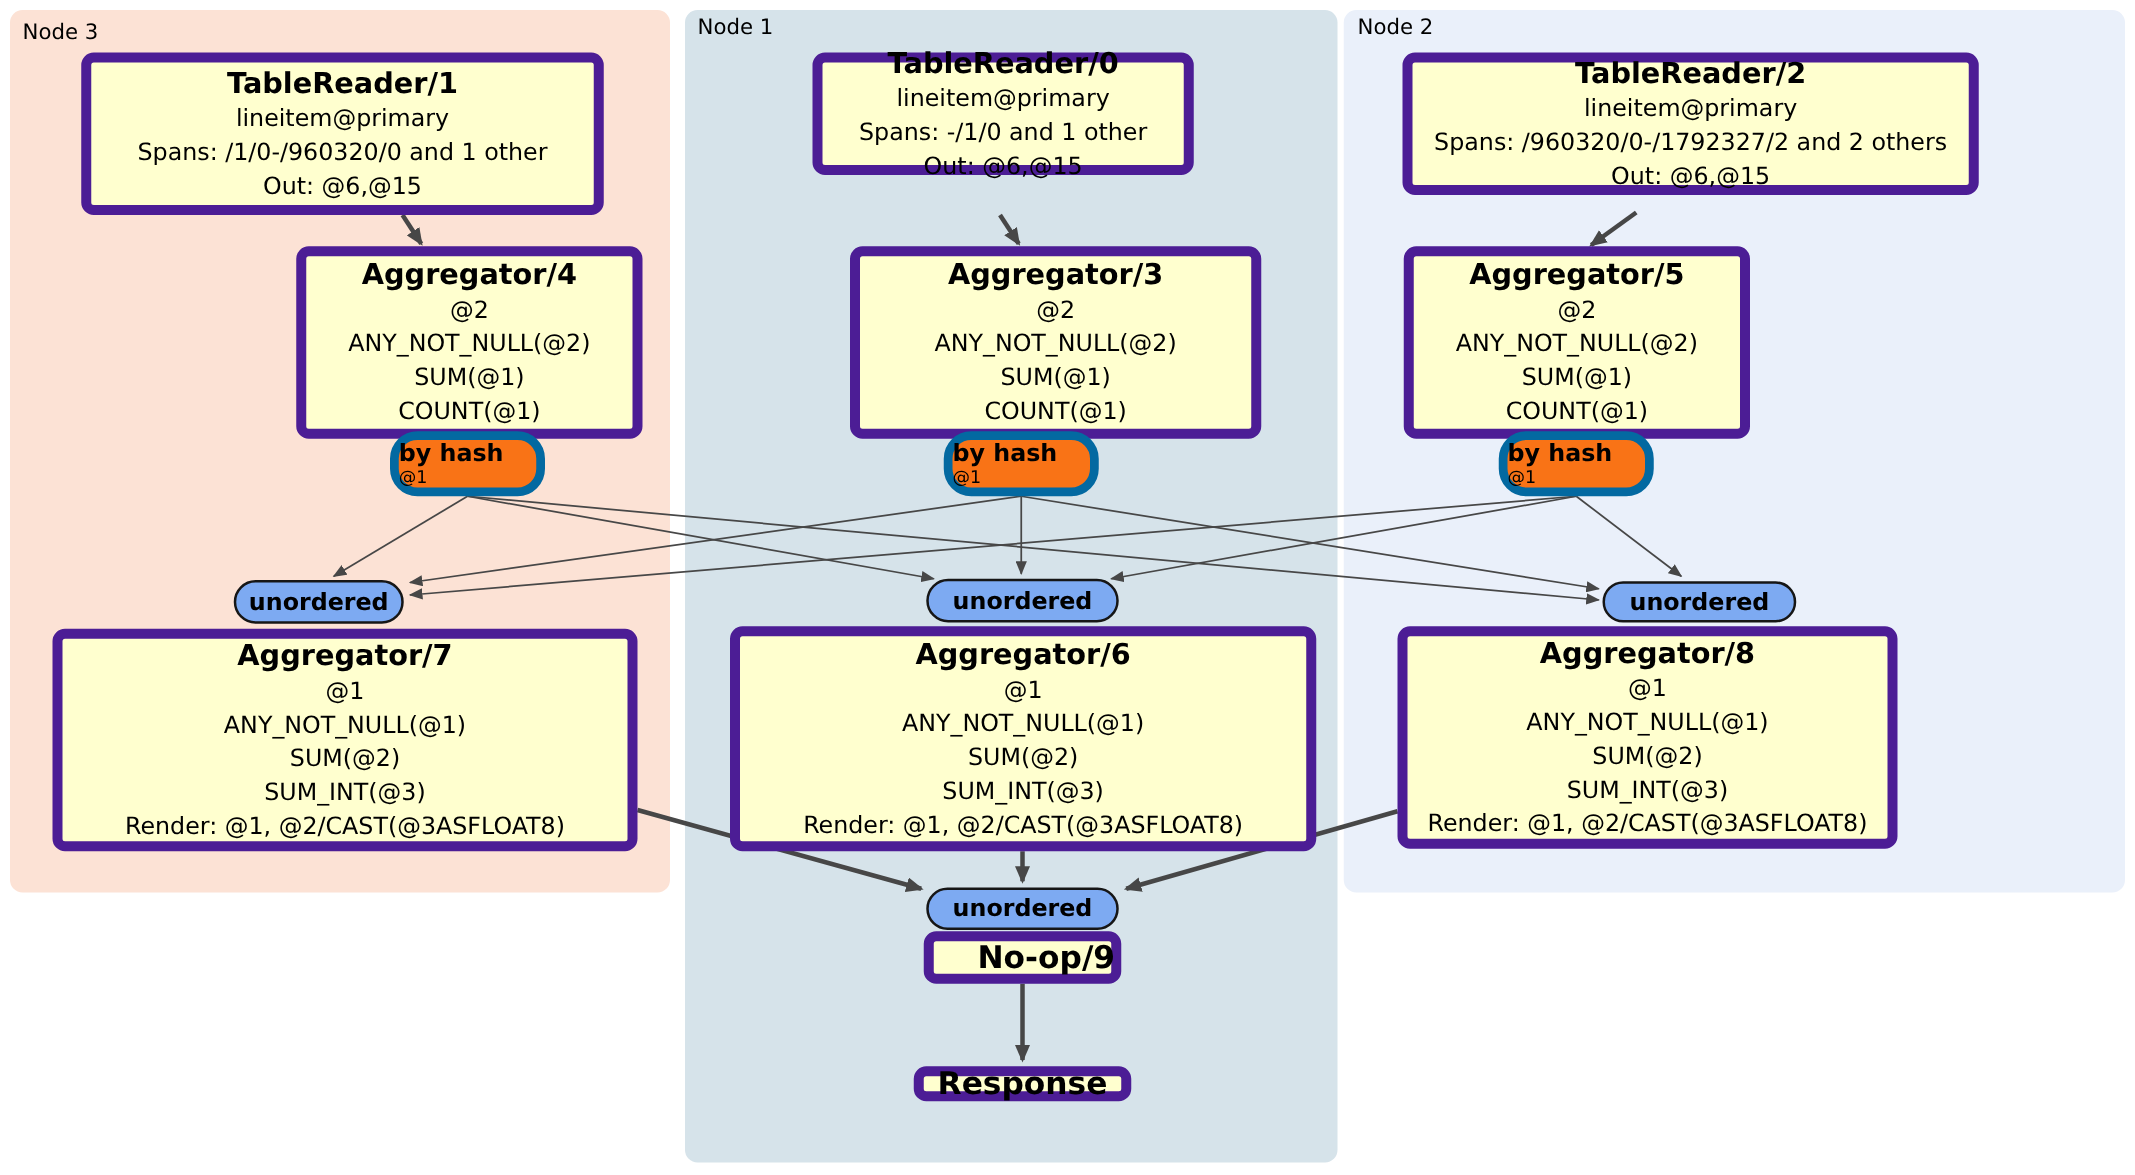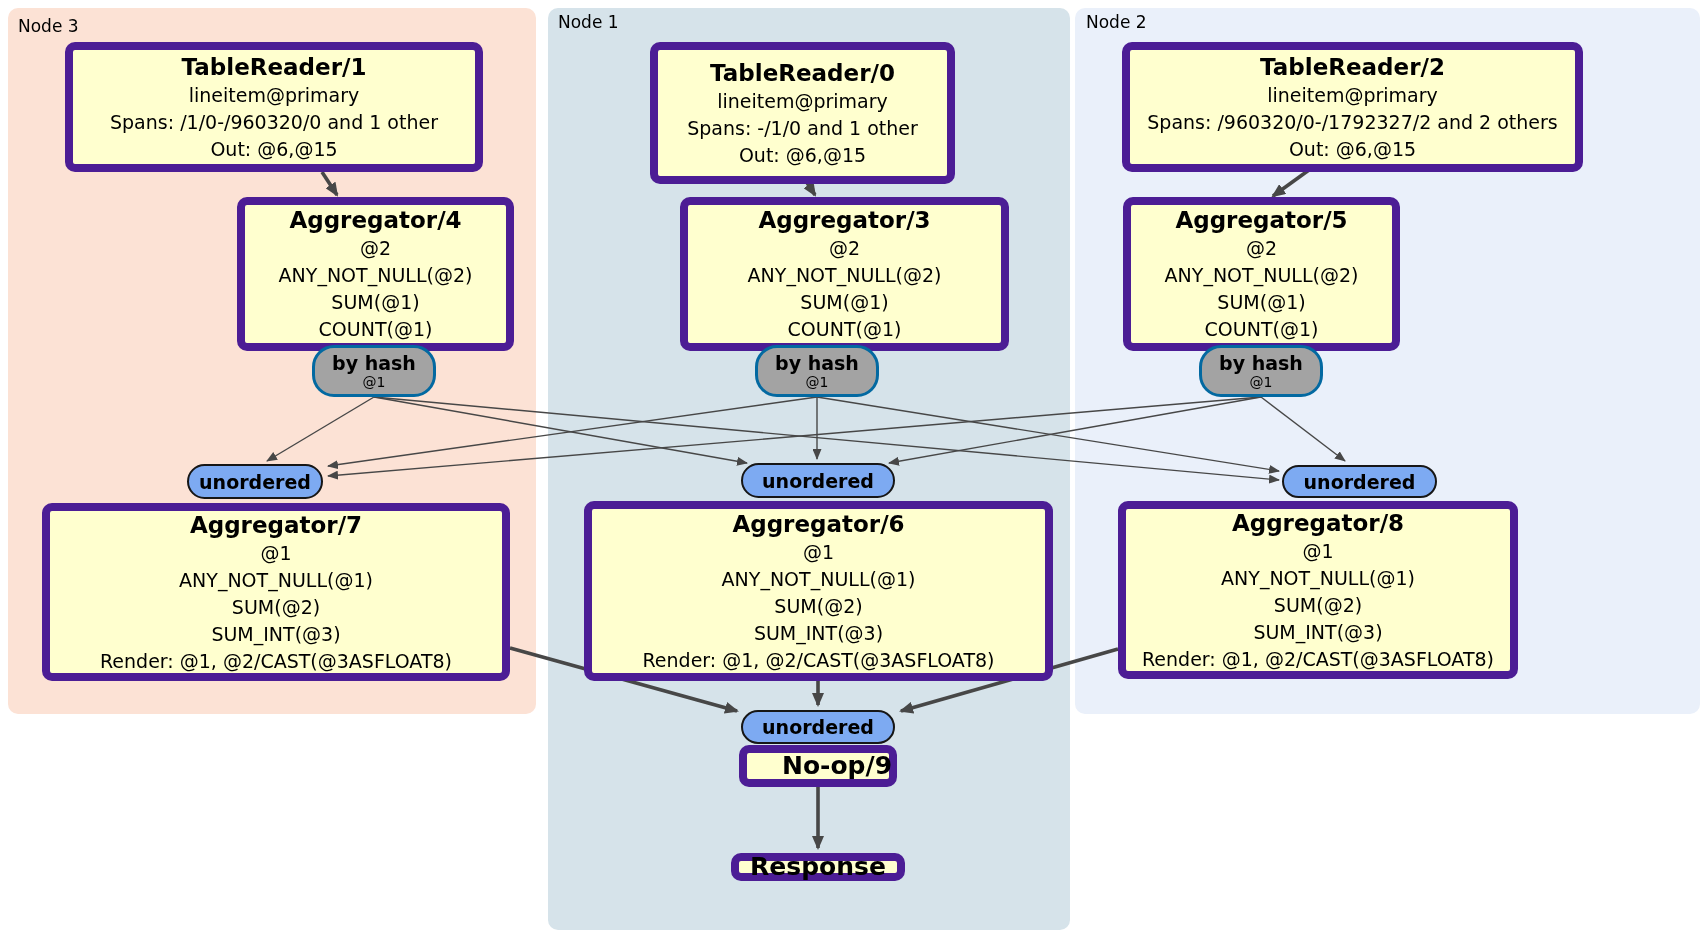--- a/index.html
+++ b/index.html
@@ -10,22 +10,22 @@
   .region-label{position:absolute;font-size:17px;line-height:20px;z-index:1;}
 
   .edge-layer{position:absolute;left:0;top:0;z-index:2;}
 
   .pbox{position:absolute;background:#ffffcf;border:8px solid #4c1d95;border-radius:10px;
         display:flex;flex-direction:column;align-items:center;justify-content:center;
         text-align:center;z-index:3;box-sizing:border-box;padding:2px 6px;}
   .pbox .ptitle{font-weight:bold;font-size:23px;line-height:30px;white-space:nowrap;}
   .pbox .pline{font-size:19px;line-height:27px;white-space:nowrap;}
 
-  .hash-pill{position:absolute;background:#a3a3a3;border:3px solid #0369a1;border-radius:22px;
-             display:flex;flex-direction:column;align-items:center;justify-content:center;
+  .hash-pill{position:absolute;background:#f97316;border:7px solid #0369a1;border-radius:22px;
+             display:flex;flex-direction:column;align-items:flex-start;justify-content:center;
              z-index:4;box-sizing:border-box;}
   .hash-pill .hlabel{font-weight:bold;font-size:19px;line-height:22px;}
   .hash-pill .hsub{font-size:14px;line-height:16px;}
 
   .stream-pill{position:absolute;background:#7daaf2;border:2px solid #161616;border-radius:18px;
                display:flex;align-items:center;justify-content:center;font-weight:bold;
                font-size:19px;z-index:4;box-sizing:border-box;}
 
   .bigbox .ptitle{font-size:25px;}
 </style>
@@ -75,28 +75,28 @@
     </g>
   </svg>
 
   <div class="pbox" style="left:65px;top:42px;width:418px;height:130px;">
     <div class="ptitle">TableReader/1</div>
     <div class="pline">lineitem@primary</div>
     <div class="pline">Spans: /1/0-/960320/0 and 1 other</div>
     <div class="pline">Out: @6,@15</div>
   </div>
 
-  <div class="pbox" style="left:650px;top:42px;width:305px;height:142px;">
+  <div class="pbox" style="left:650px;top:42px;width:305px;height:98px;">
     <div class="ptitle">TableReader/0</div>
     <div class="pline">lineitem@primary</div>
     <div class="pline">Spans: -/1/0 and 1 other</div>
     <div class="pline">Out: @6,@15</div>
   </div>
 
-  <div class="pbox" style="left:1122px;top:42px;width:461px;height:130px;">
+  <div class="pbox" style="left:1122px;top:42px;width:461px;height:114px;">
     <div class="ptitle">TableReader/2</div>
     <div class="pline">lineitem@primary</div>
     <div class="pline">Spans: /960320/0-/1792327/2 and 2 others</div>
     <div class="pline">Out: @6,@15</div>
   </div>
 
   <div class="pbox" style="left:237px;top:197px;width:277px;height:154px;">
     <div class="ptitle">Aggregator/4</div>
     <div class="pline">@2</div>
     <div class="pline">ANY_NOT_NULL(@2)</div>

